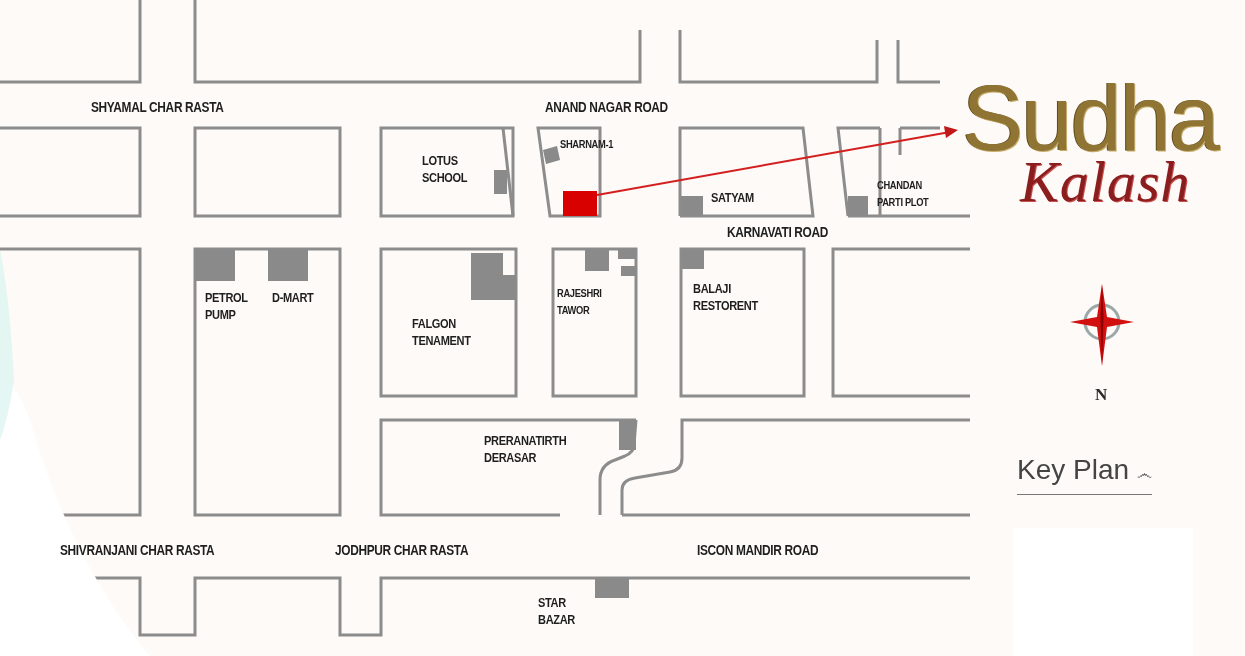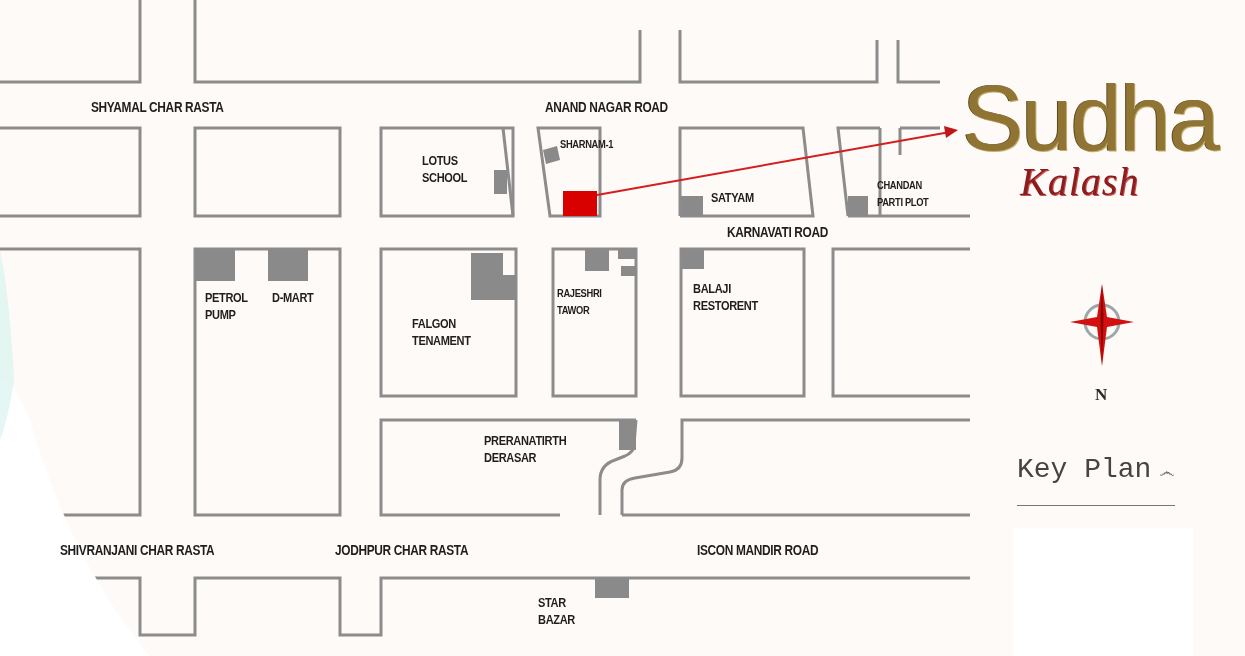--- a/index.html
+++ b/index.html
@@ -18,32 +18,32 @@
   .lbl.road { font-size: 14px; }
   .lbl.small { font-size: 11px; }
   .brand-sudha {
     position: absolute; left: 962px; top: 72px;
     font-family: Liberation Sans, sans-serif; font-size: 92px; line-height: 92px;
     color: #8f7434; letter-spacing: -2px;
     text-shadow: 1px 1px 0 #c7ae6e, -1px 0 0 #5d4a1e;
   }
   .brand-kalash {
     position: absolute; left: 1020px; top: 150px;
-    font-family: "Liberation Serif", serif; font-style: italic; font-size: 40px; line-height: 64px;
+    font-family: "Liberation Serif", serif; font-style: italic; font-size: 58px; line-height: 64px;
     color: #8a1d1d; letter-spacing: 1px;
     text-shadow: 1px 1px 0 #c95050;
   }
   .north-label {
     position: absolute; left: 1095px; top: 385px;
     font-family: "Liberation Serif", serif; font-weight: bold; font-size: 17px; color: #2a2a2a;
   }
   .key-plan {
     position: absolute; left: 1017px; top: 455px;
-    font-family: Liberation Mono, monospace; font-size: 28px; color: #444;
-    border-bottom: 1.5px solid #777; padding-bottom: 17px; line-height: 30px;
+    font-family: Liberation Sans, sans-serif; font-size: 28px; color: #444;
+    border-bottom: 1.5px solid #777; padding-bottom: 5px; line-height: 30px;
   }
   .key-plan-flourish { font-size: 16px; margin-left: 8px; }
   .white-panel {
     position: absolute; left: 1013px; top: 528px; width: 180px; height: 128px; background: #ffffff;
   }
 </style>
 </head>
 <body>
 
 <svg id="map-svg" width="1245" height="656" viewBox="0 0 1245 656">

